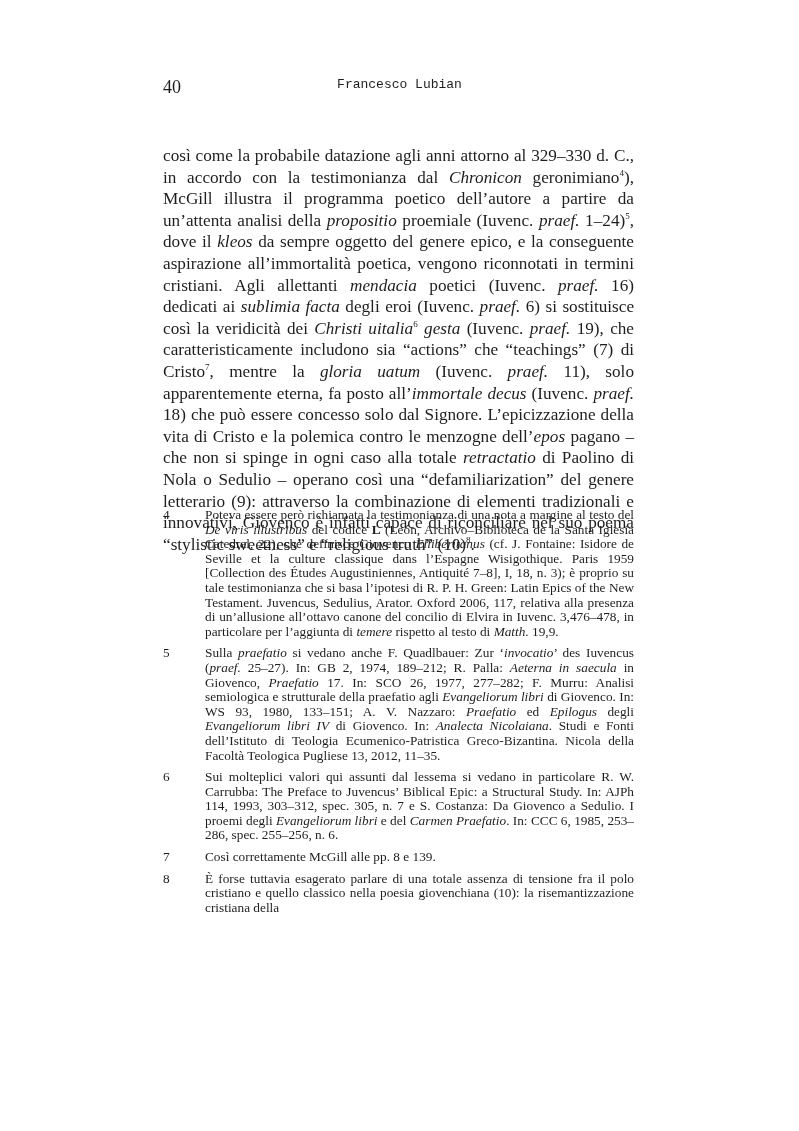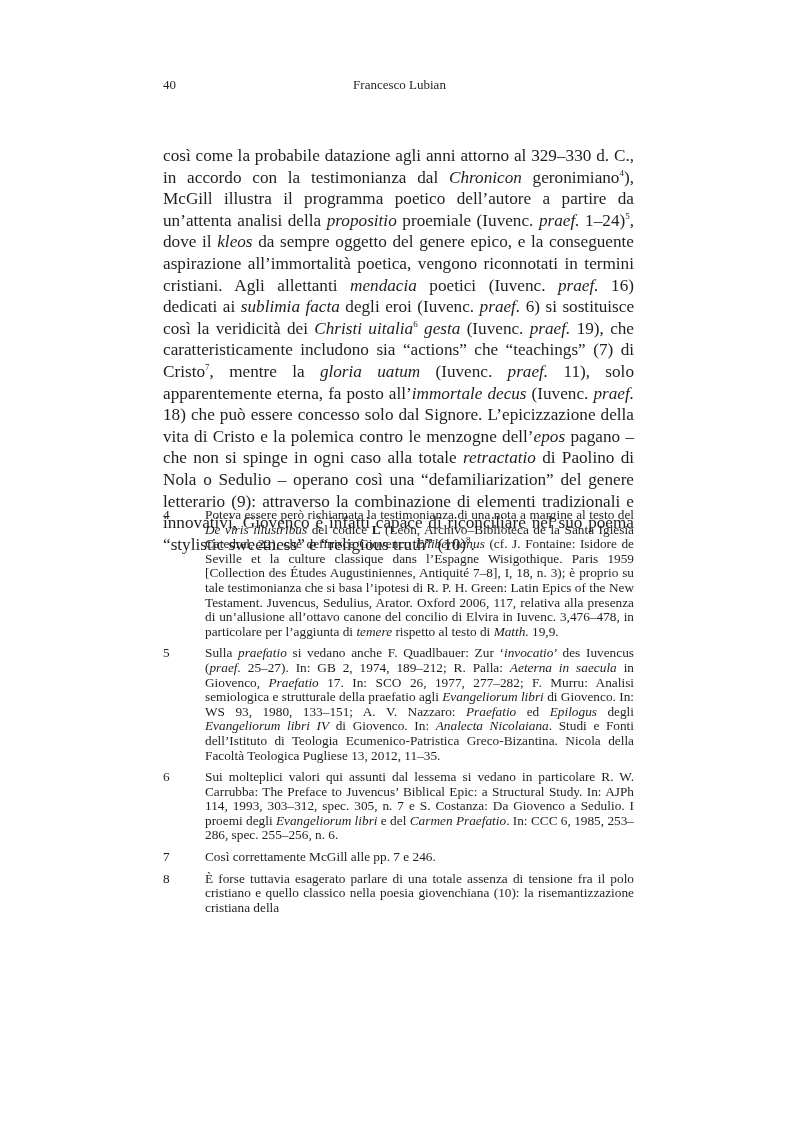--- a/index.html
+++ b/index.html
@@ -1,19 +1,19 @@
 <!DOCTYPE html>
 <html><head>
 <meta charset="utf-8">
 <style>
   html, body { margin: 0; padding: 0; background: #ffffff; }
   body { width: 799px; height: 1131px; position: relative; overflow: hidden;
          font-family: "Liberation Serif", "DejaVu Serif", serif; color: #1e1e1e; }
-  .page-number { position: absolute; left: 163px; top: 77px; font-size: 13px; }
-  .running-head { position: absolute; left: 0; width: 799px; top: 77px; text-align: center; font-size: 13px; }
+  .page-number { position: absolute; left: 163px; top: 77px; font-size: 18px; }
+  .running-head { position: absolute; left: 0; width: 799px; top: 77px; text-align: center; font-size: 13px; font-family: Liberation Mono, monospace; }
   .body-text { position: absolute; left: 163px; top: 145px; width: 471px;
                font-size: 17.2px; line-height: 21.6px; text-align: justify; hyphens: manual; }
   .body-text p { margin: 0; }
   sup { font-size: 9px; line-height: 0; vertical-align: 7px; }
   .notes { position: absolute; left: 163px; top: 508px; width: 471px; font-size: 13.3px; line-height: 14.6px; }
   .note { position: relative; padding-left: 42px; margin-bottom: 7px; text-align: justify; }
   .note-num { position: absolute; left: 0; top: 0; }
   i { font-style: italic; }
   b { font-weight: bold; }
 </style>
@@ -35,19 +35,19 @@
   <div class="note">
     <span class="note-num">5</span>
     <div>Sulla <i>praefatio</i> si vedano anche F. Quadlbauer: Zur ‘<i>invocatio</i>’ des Iuvencus (<i>praef.</i> 25–27). In: GB 2, 1974, 189–212; R. Palla: <i>Aeterna in saecula</i> in Giovenco, <i>Praefatio</i> 17. In: SCO 26, 1977, 277–282; F. Murru: Analisi semiologica e strutturale della praefatio agli <i>Evangeliorum libri</i> di Giovenco. In: WS 93, 1980, 133–151; A. V. Nazzaro: <i>Praefatio</i> ed <i>Epilogus</i> degli <i>Evangeliorum libri IV</i> di Giovenco. In: <i>Analecta Nicolaiana</i>. Studi e Fonti dell’Istituto di Teologia Ecumenico-Patristica Greco-Bizantina. Nicola della Facoltà Teologica Pugliese 13, 2012, 11–35.</div>
   </div>
   <div class="note">
     <span class="note-num">6</span>
     <div>Sui molteplici valori qui assunti dal lessema si vedano in particolare R. W. Carrubba: The Preface to Juvencus’ Biblical Epic: a Structural Study. In: AJPh 114, 1993, 303–312, spec. 305, n. 7 e S. Costanza: Da Giovenco a Sedulio. I proemi degli <i>Evangeliorum libri</i> e del <i>Carmen Praefatio</i>. In: CCC 6, 1985, 253–286, spec. 255–256, n. 6.</div>
   </div>
   <div class="note">
     <span class="note-num">7</span>
-    <div>Così correttamente McGill alle pp. 7 e 246.</div>
+    <div>Così correttamente McGill alle pp. 8 e 139.</div>
   </div>
   <div class="note">
     <span class="note-num">8</span>
     <div>È forse tuttavia esagerato parlare di una totale assenza di tensione fra il polo cristiano e quello classico nella poesia giovenchiana (10): la risemantizzazione cristiana della</div>
   </div>
 </div>
 
 </body></html>

